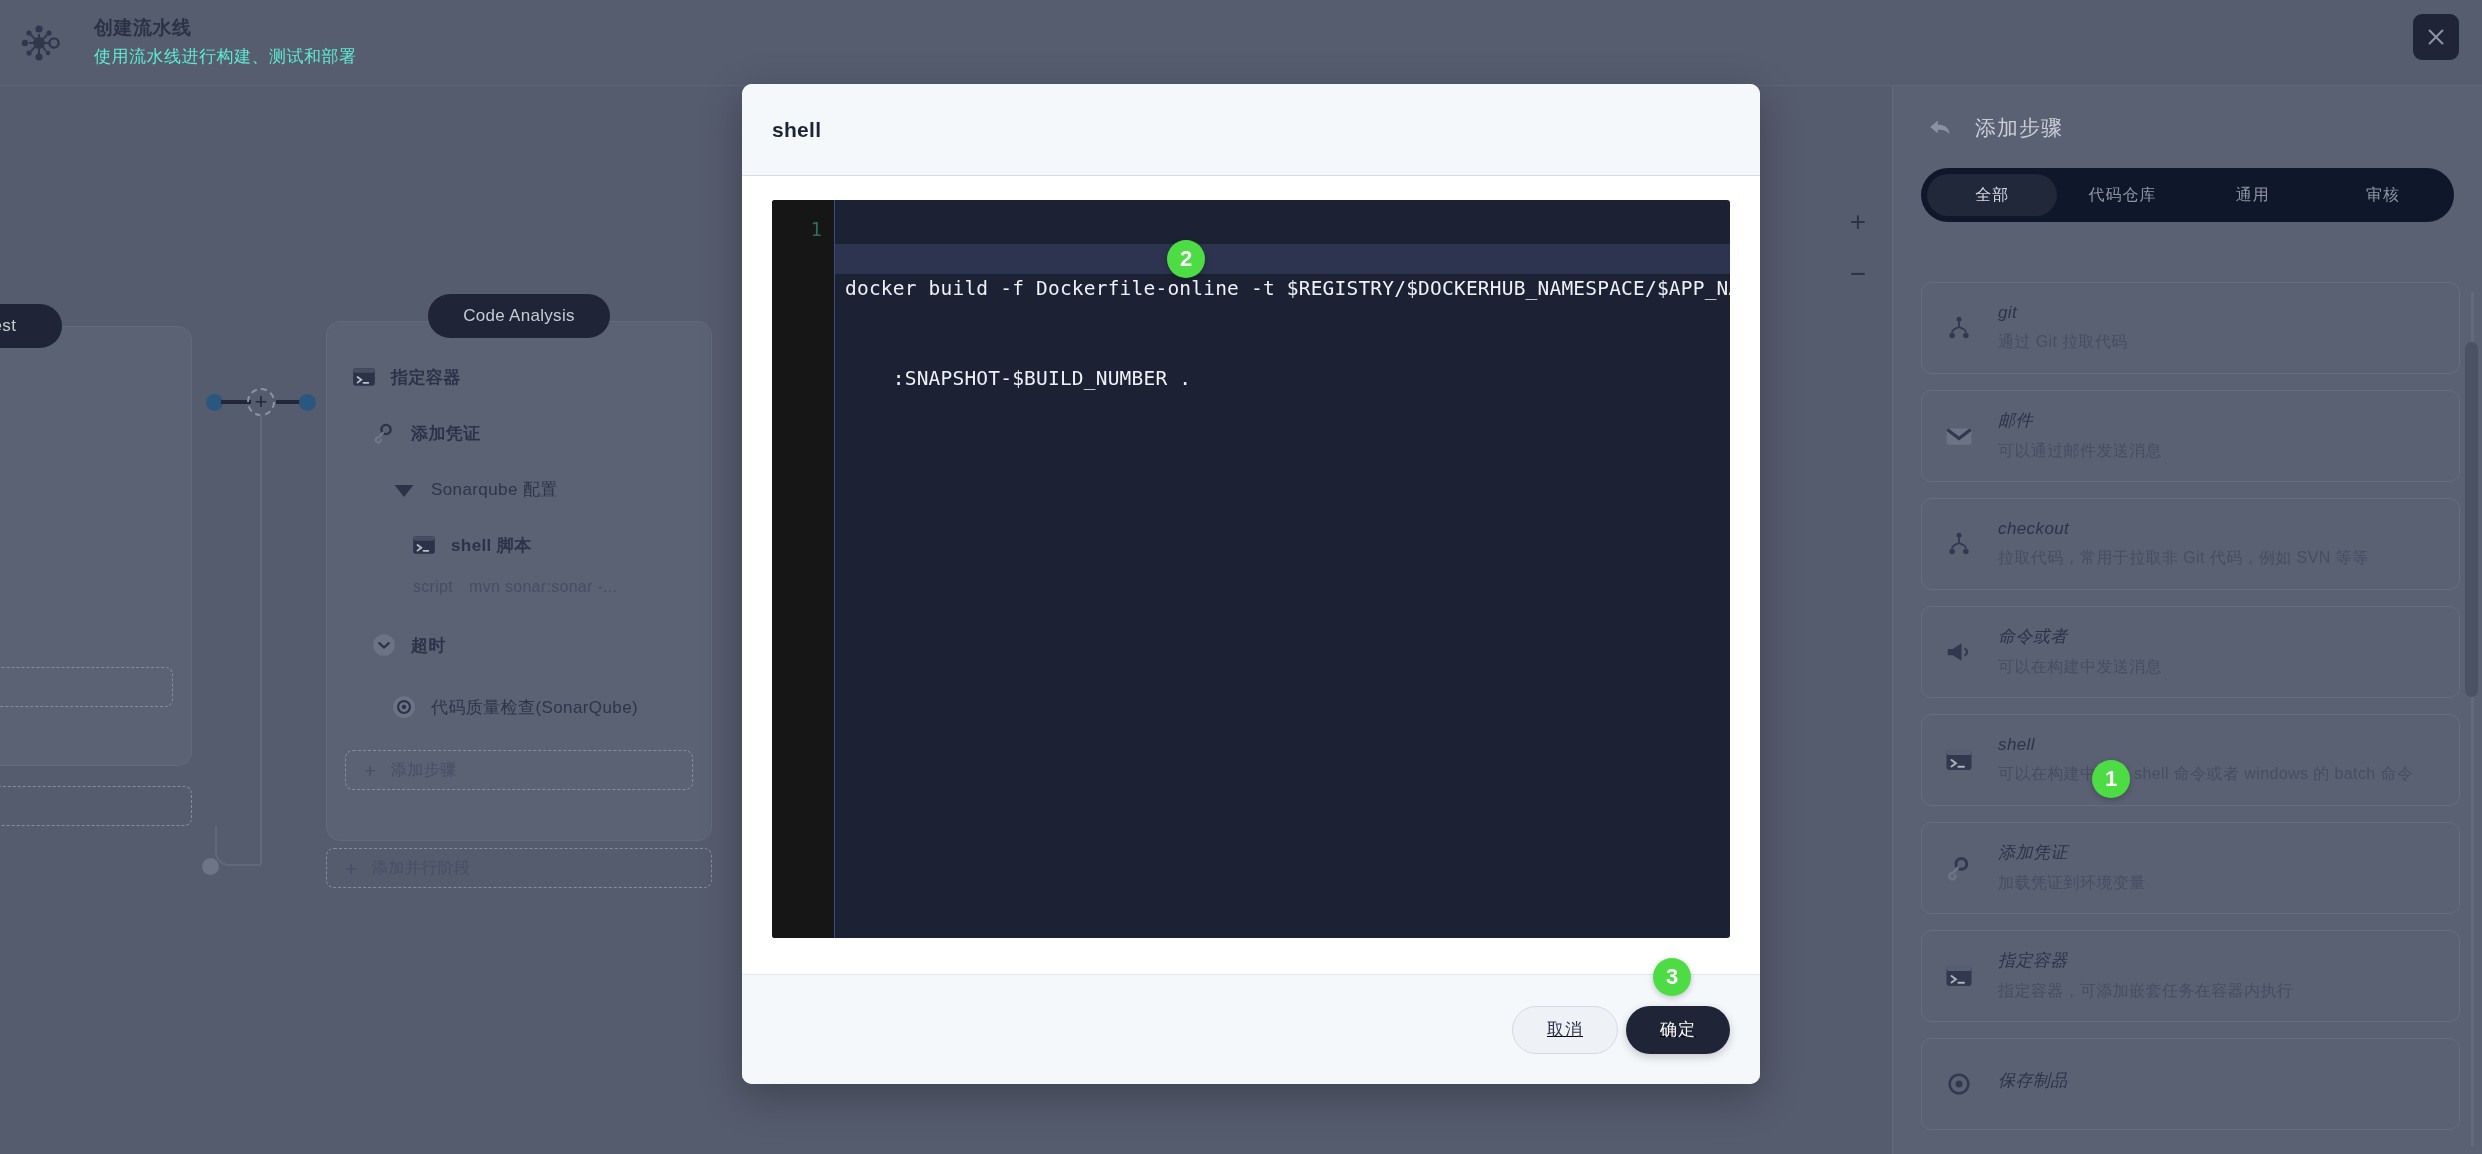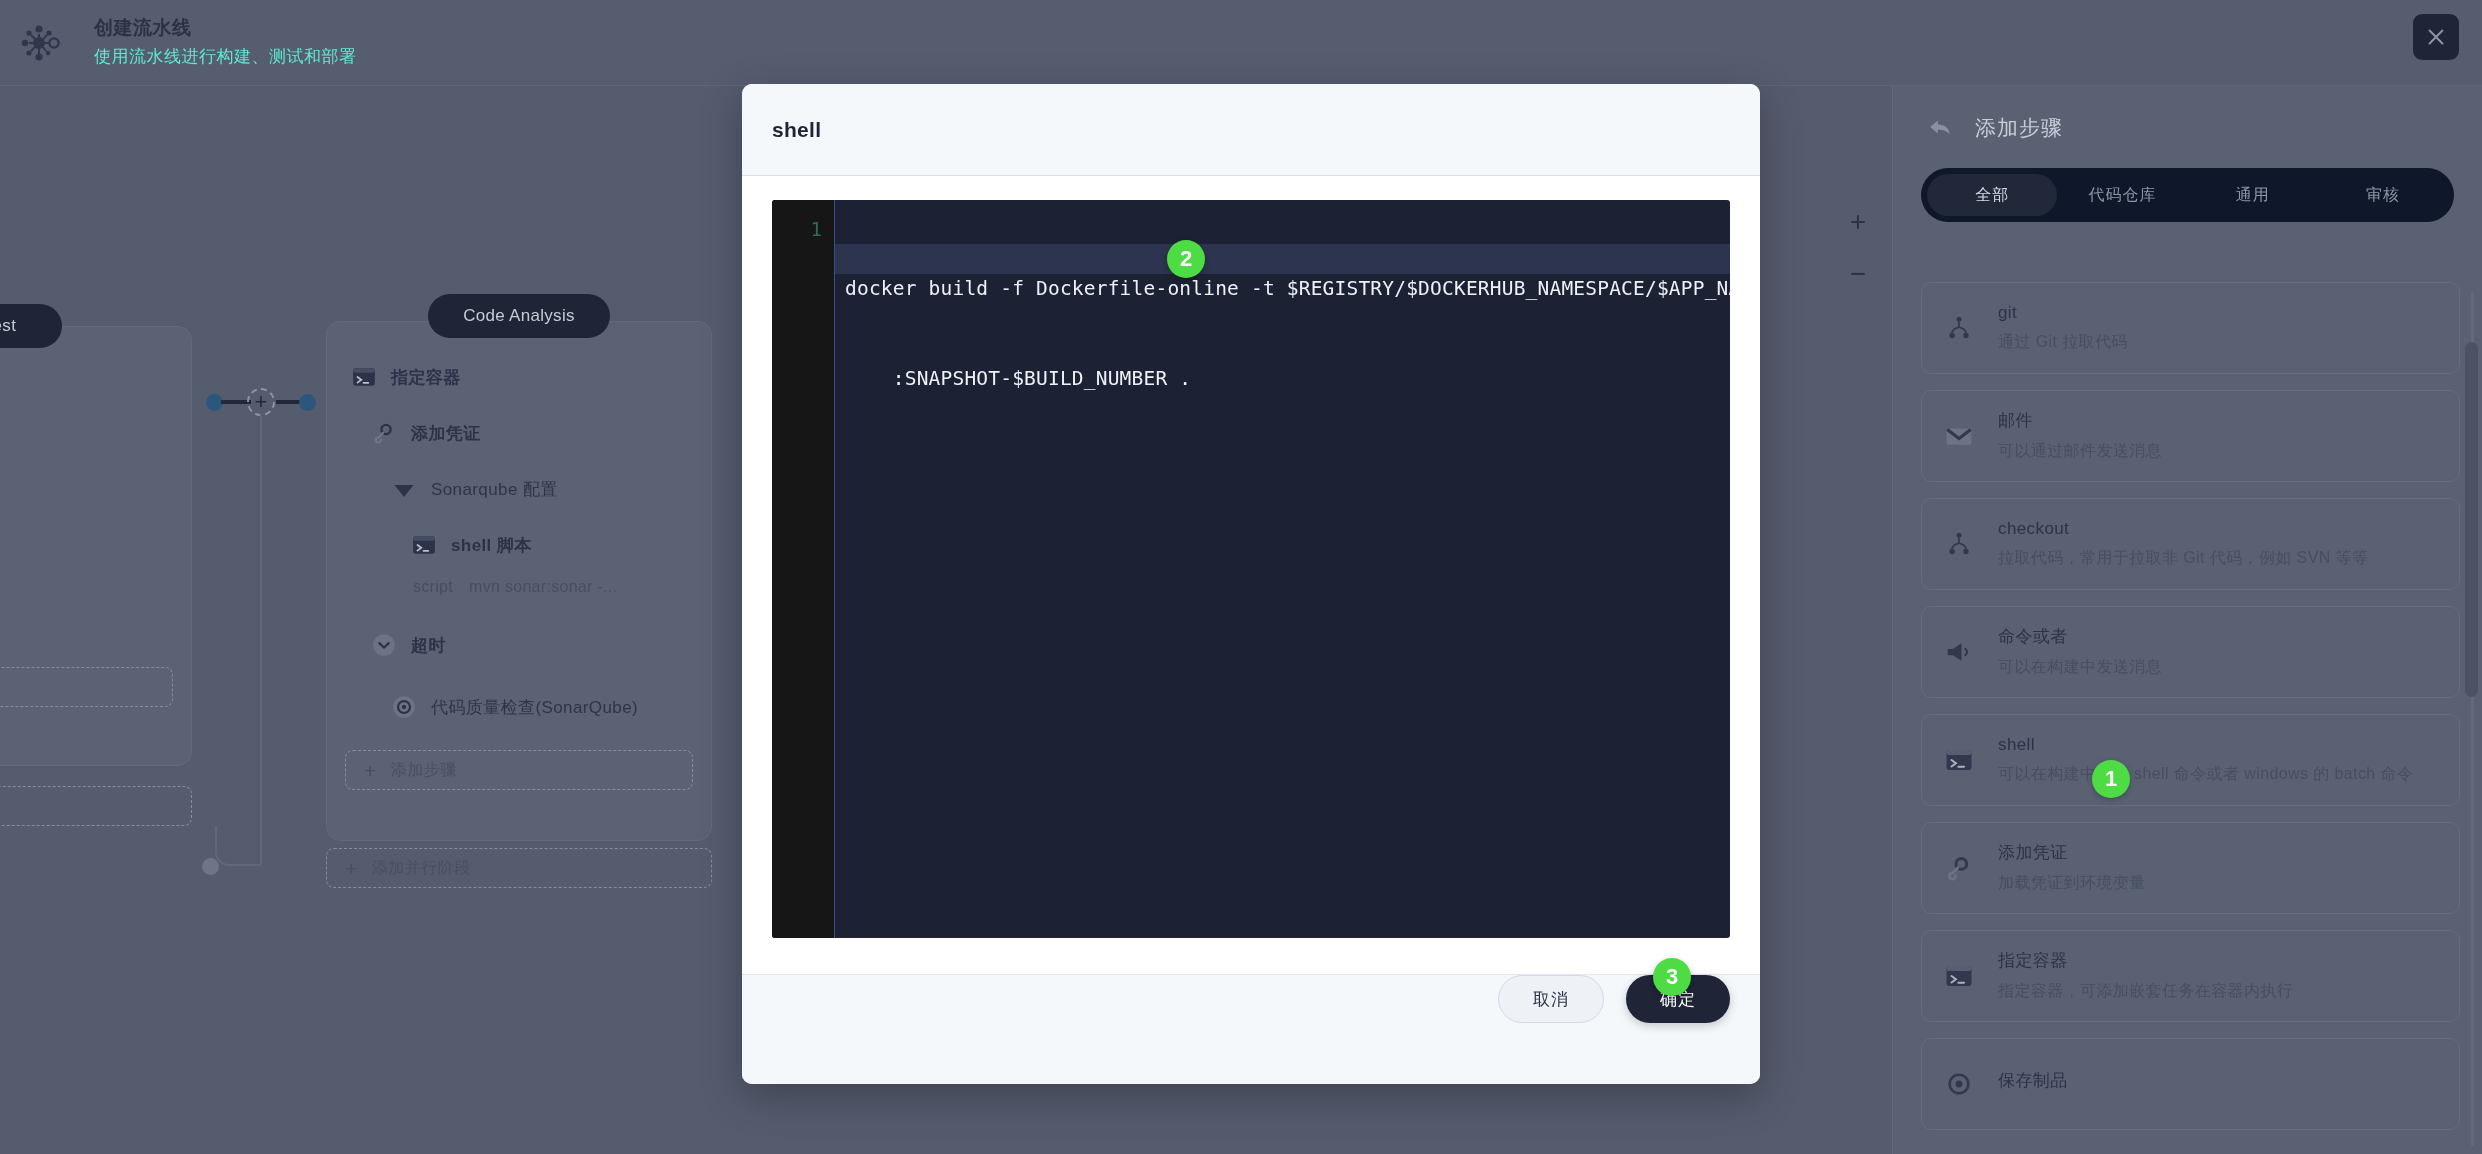--- a/index.html
+++ b/index.html
@@ -148,41 +148,41 @@
   #code-area { flex: 1; position: relative; border-left: 1px solid #3b4d86; }
   #code-pre {
     padding: 14px 0 0 10px; color: #eef1f7; font-size: 19.5px; line-height: 30px;
     white-space: pre; letter-spacing: .2px;
   }
   #hl-line { position: absolute; left: 0; right: 0; top: 44px; height: 30px; background: #2d3450; }
   #code-l2 { position: relative; z-index: 2; }
 
   #modal-foot {
     height: 110px; background: #f5f8fb; border-top: 1px solid #e2e8ef;
-    display: flex; justify-content: flex-end; padding-right: 30px; gap: 22px;
+    display: flex; align-items: center; justify-content: flex-end; padding-right: 30px; gap: 8px; text-decoration: underline;
   }
   .mbtn {
     height: 48px; border-radius: 24px; display: flex; align-items: center; justify-content: center;
     font-size: 17px; cursor: pointer; letter-spacing: 1px; padding: 0 34px;
   }
   #btn-cancel { background: #eef1f6; color: #2a3145; border: 1px solid #d4dae3; }
   #btn-ok { background: #1f2536; color: #fff; box-shadow: 0 3px 10px rgba(0,0,0,.2); }
 
   
   .badge {
     position: absolute; width: 38px; height: 38px; border-radius: 50%;
     background: #4ddc43; color: #fff; font-size: 22px; font-weight: bold;
     display: flex; align-items: center; justify-content: center; z-index: 60;
     box-shadow: 0 2px 6px rgba(0,0,0,.22);
   }
   #badge-1 { left: 2092px; top: 760px; }
   #badge-2 { left: 1167px; top: 240px; }
   #badge-3 { left: 1653px; top: 958px; }
 
-  .sb-name-wrap { display: flex; align-items: center; gap: 10px; }
+  .sb-name-wrap { display: flex; align-items: center; gap: 10px; font-style: italic; }
 </style>
 </head>
 <body>
 
 <div id="root">
 
   <div id="topbar">
     <svg id="brand-logo" viewBox="0 0 44 44">
       <circle cx="21" cy="22" r="6" fill="#2c3349"></circle>
       <circle cx="21" cy="8" r="3.6" fill="#2c3349"></circle>

